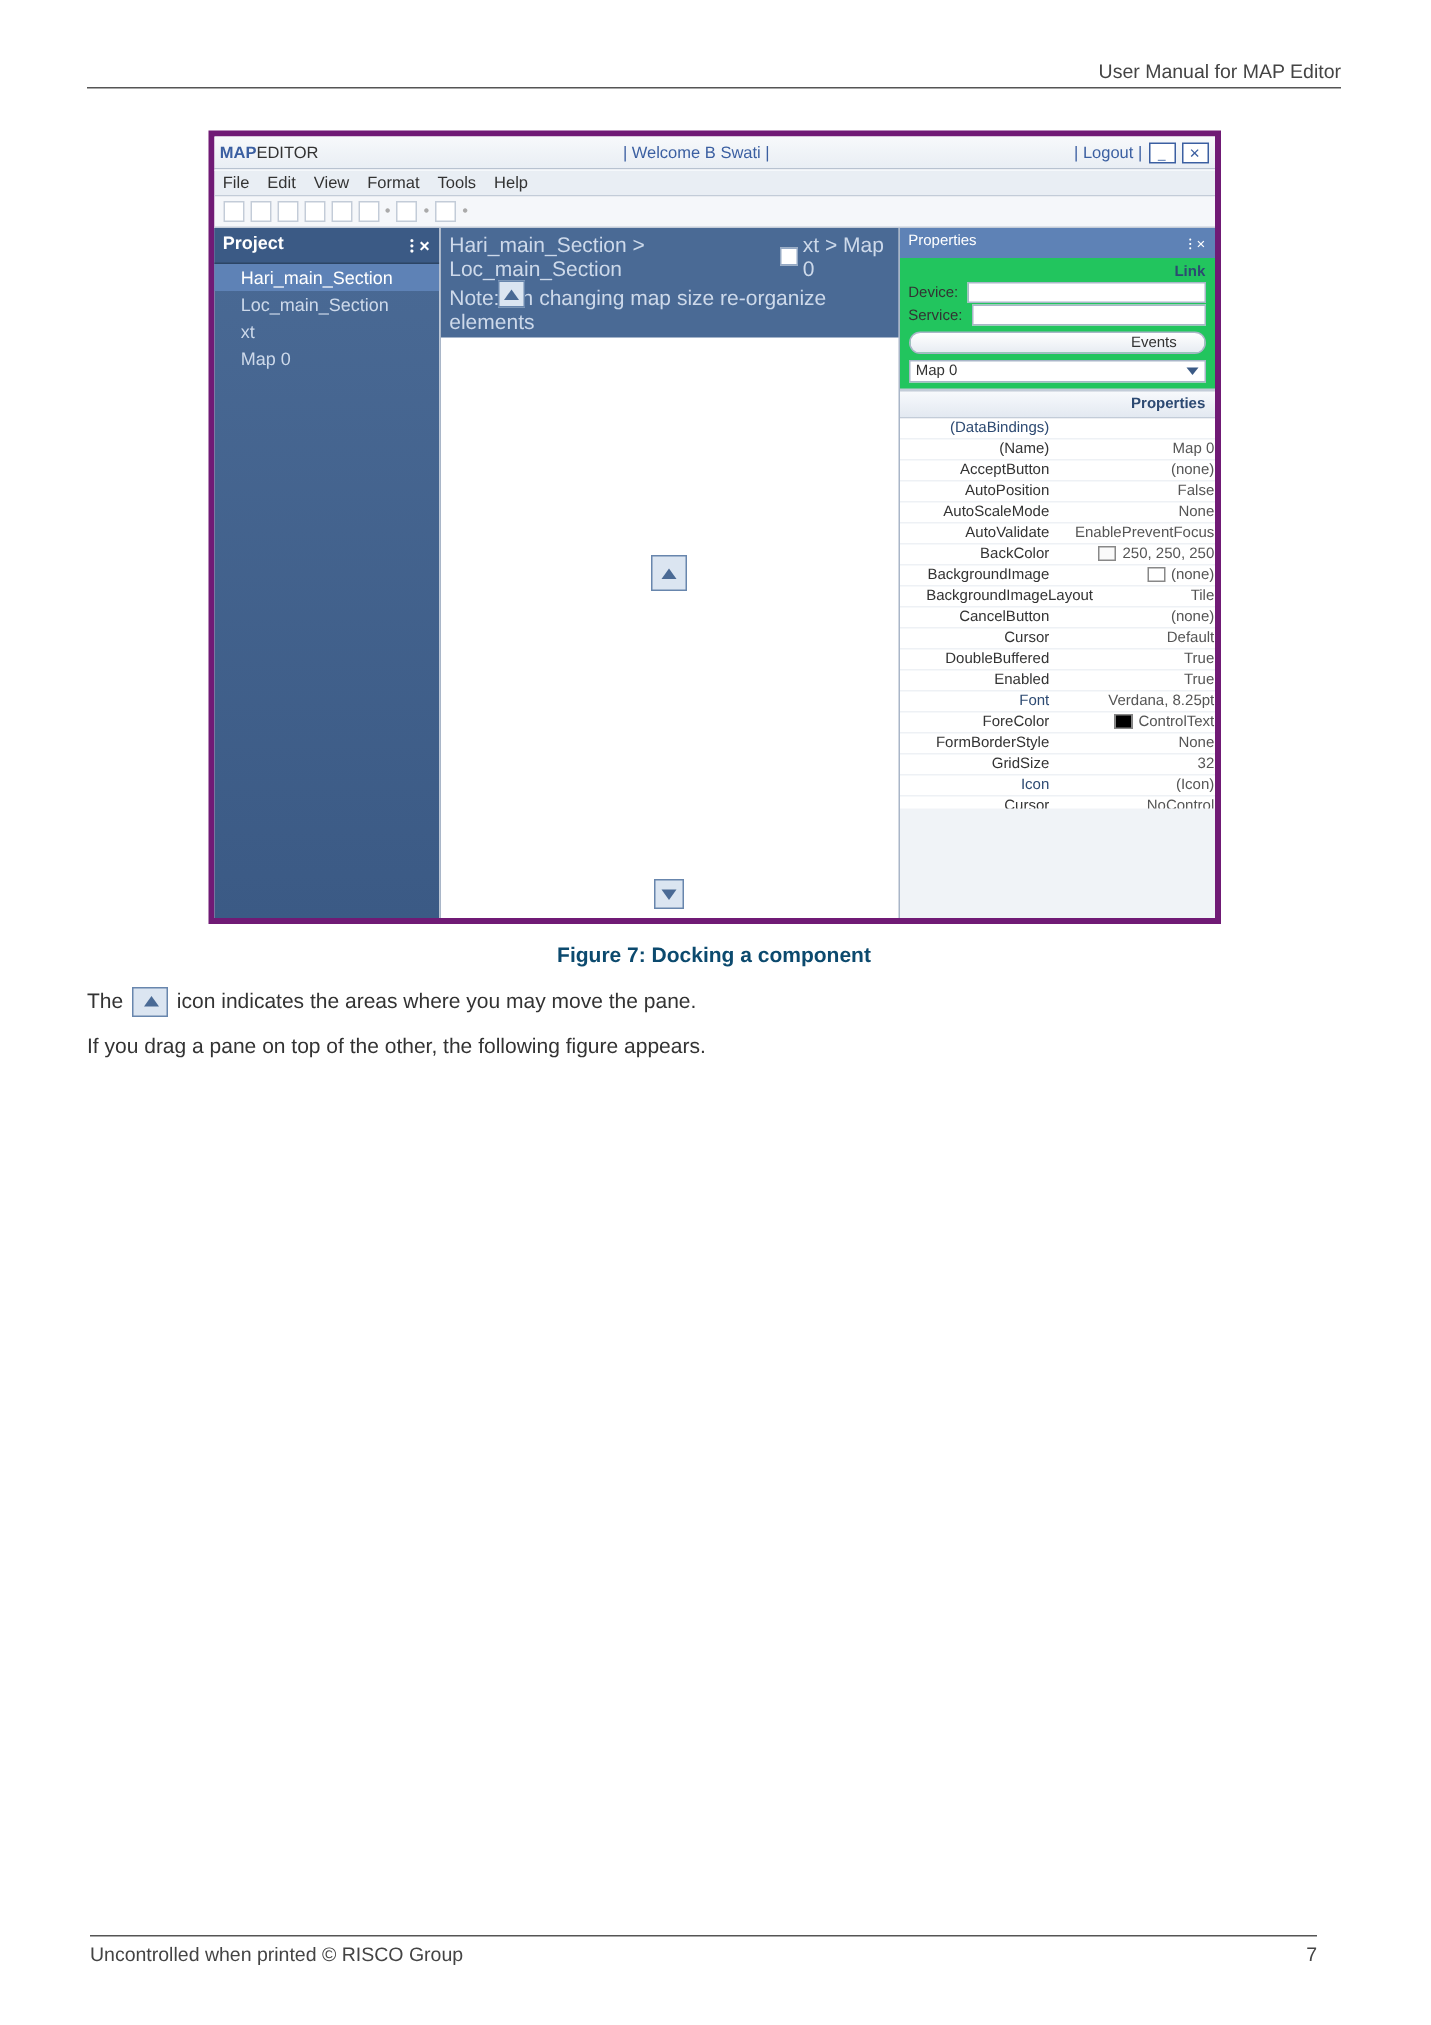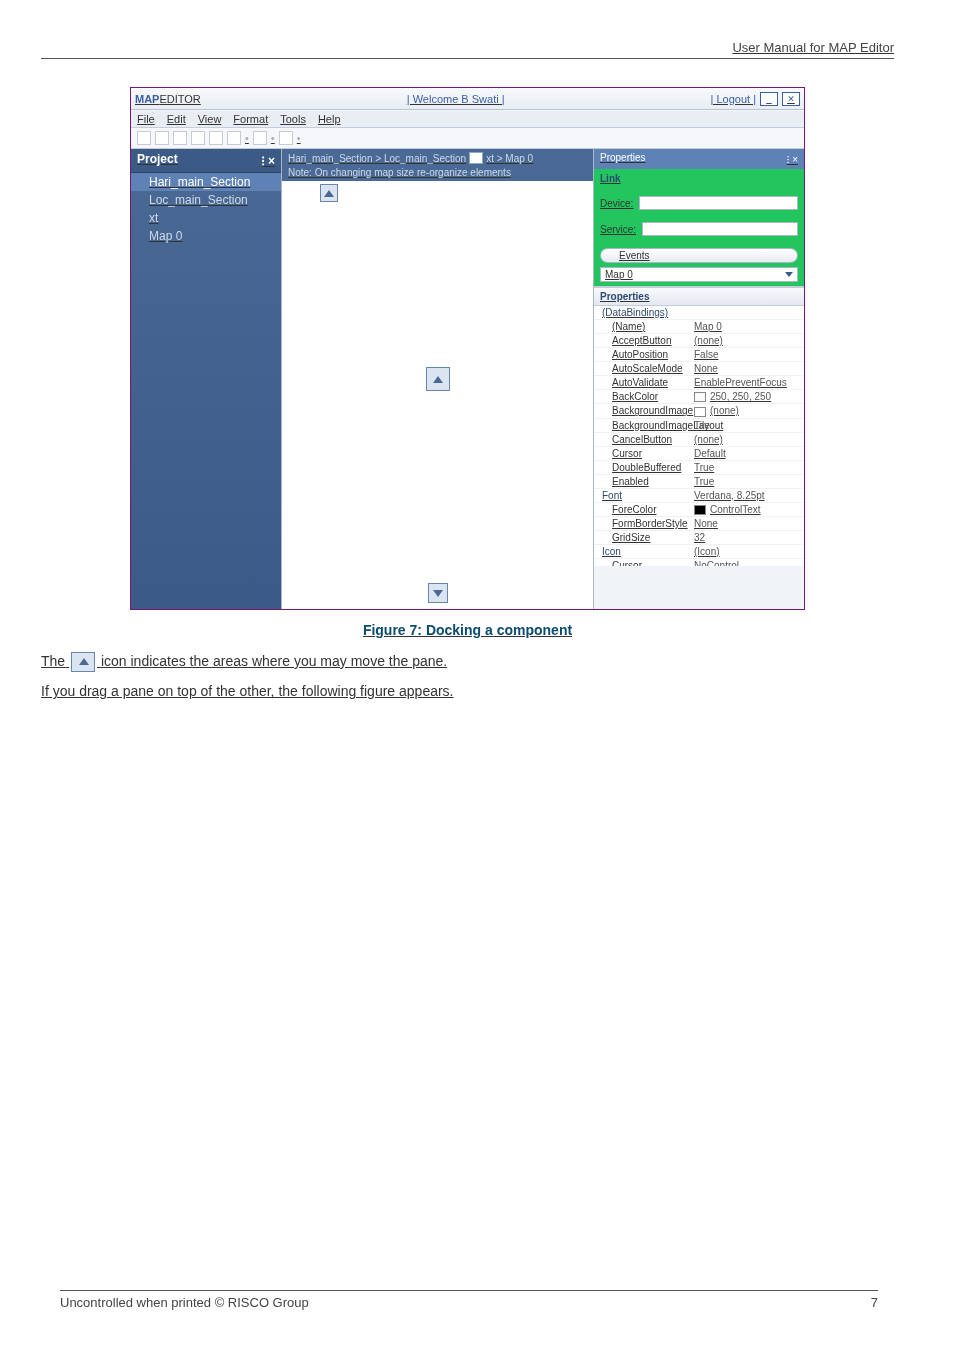--- a/index.html
+++ b/index.html
@@ -6,36 +6,35 @@
   body {
     margin: 0;
     background: #fff;
     font-family: "Segoe UI", Arial, sans-serif;
     color: #333;
     width: 954px;
   }
   .page {
     width: 954px;
     min-height: 1350px;
-    padding: 40px 60px 50px 41px;
+    padding: 40px 60px 50px 58px;
     position: relative;
-    text-decoration: underline;
   }
   .hdr {
     border-bottom: 1px solid #555;
     text-align: right;
     font-size: 13px;
     color: #444;
     padding-bottom: 3px;
     margin-bottom: 28px;
   }
   .screenshot {
     width: 675px;
     margin: 0 auto 10px auto;
-    border: 1px solid #701a75;
+    border: 4px solid #701a75;
     background: #fff;
     font-family: Tahoma, Arial, sans-serif;
   }
   .titlebar {
     display: flex;
     align-items: center;
     justify-content: space-between;
     height: 22px;
     border-bottom: 1px solid #b8c2d0;
     background: linear-gradient(#f7f9fb,#e9eef4);
@@ -69,42 +68,42 @@
   .sidebar {
     width:150px;
     background: linear-gradient(#4a6a95,#3b5a85);
     color:#e8eef7;
     font-size:12px;
     padding:0;
   }
   .sidehdr { background:#3b5a85; color:#fff; font-weight:bold; padding:3px 6px; border-bottom:1px solid #2c4565; display:flex; justify-content:space-between;}
   .treerow { padding:2px 6px 2px 18px; color:#cdd9ea; }
   .treerow.sel { background:#5e82b6; color:#fff;}
-  .canvas { flex:1; background:#fff; border-left:1px solid #a9b6c8; border-right:1px solid #a9b6c8; position:relative; font-size:10px; color:#cdd9ea;}
+  .canvas { flex:1; background:#fff; border-left:1px solid #a9b6c8; border-right:1px solid #a9b6c8; position:relative; font-size:14px; color:#cdd9ea;}
   .crumbs { background:#4a6a95; color:#cdd9ea; padding:3px 6px; display:flex; align-items:center; gap:3px;}
   .crumbs .smico { width:14px; height:12px; background:#fff; border:1px solid #95a9c4; display:inline-block;}
   .note { background:#4a6a95; color:#cdd9ea; padding:0 6px 3px 6px;}
   .docksite {
     position:absolute; top:50%; left:50%; transform:translate(-50%,-50%);
     width:24px; height:24px; border:1px solid #6886ad; background:#dbe5f1;
     display:flex; align-items:center; justify-content:center;
   }
   .docksite .ptr { width:0;height:0;border-left:5px solid transparent;border-right:5px solid transparent;border-bottom:7px solid #4a6a95;}
   .docksite.small { top:35px; left:38px; transform:none; width:18px;height:18px;}
   .dockbottom { position:absolute; bottom:6px; left:50%; transform:translateX(-50%); width:20px;height:20px; border:1px solid #6886ad; background:#dbe5f1; display:flex;align-items:center;justify-content:center;}
   .dockbottom .ptr { width:0;height:0;border-left:5px solid transparent;border-right:5px solid transparent;border-top:7px solid #4a6a95;}
   .propspanel {
-    width:210px; background:#f0f3f7; font-size:10px; color:#333;
+    width:210px; background:#f0f3f7; font-size:10px; color:#333;text-align:right;
   }
   .ppadhdr { background:#5e82b6; color:#fff; padding:3px 6px; display:flex; justify-content:space-between;}
   .ppsec {
     background:#22c55e; border-bottom:1px solid #c3ccd8; padding:4px 6px;
   }
   .lbl { color:#2d4a72; font-weight:bold; }
-  .frow { display:flex; align-items:center; gap:6px; margin:12px 0;}
+  .frow { display:flex; align-items:center; gap:6px; margin:1px 0;}
   .fld { flex:1; height:14px; border:1px solid #a9b6c8; background:#fff;}
   .evbtn {
     display:block; margin:4px auto; padding:1px 18px; border:1px solid #a9b6c8; background:linear-gradient(#fff,#e7ecf2); border-radius:9px; font-size:10px; color:#333;
   }
   .drop { border:1px solid #a9b6c8; background:#fff; padding:1px 4px; display:flex; align-items:center; justify-content:space-between;}
   .caret { width:0;height:0;border-left:4px solid transparent;border-right:4px solid transparent;border-top:5px solid #3b5a85;}
   .gridhdr { background:linear-gradient(#f7f9fc,#e3e9f1); padding:3px 6px; font-weight:bold; color:#2d4a72; border-top:1px solid #c3ccd8; border-bottom:1px solid #c3ccd8;}
   .grid { height:260px; overflow:hidden; background:#fff;}
   .grow { display:flex; border-bottom:1px solid #eef1f5; padding:1px 0;}
   .gk { width:100px; padding-left:18px; color:#333;}

